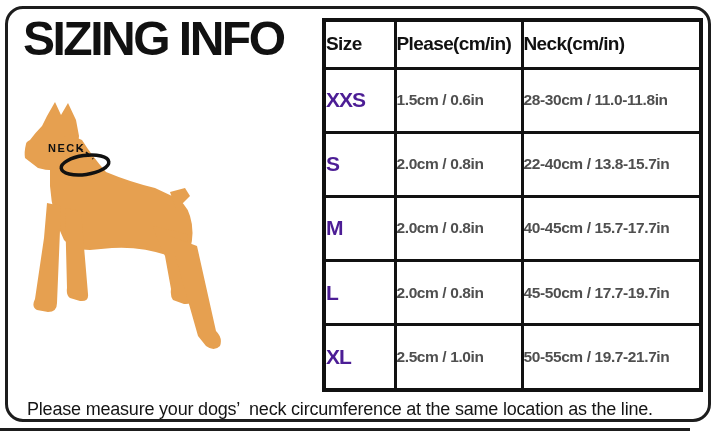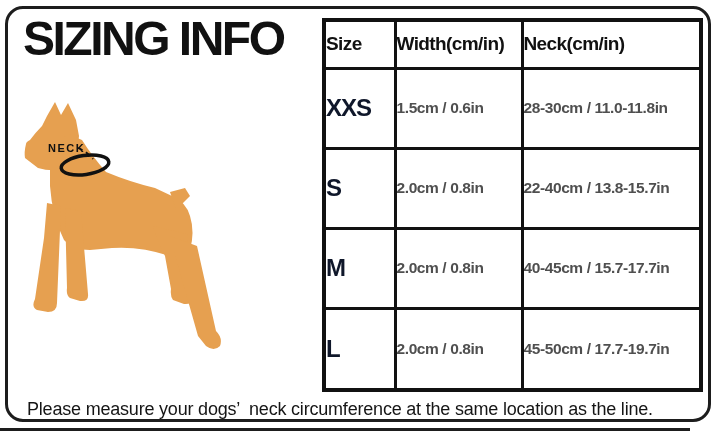--- a/index.html
+++ b/index.html
@@ -33,21 +33,21 @@
     position:absolute; left:322px; top:18px; width:377px; height:374px;
     border-collapse:collapse; table-layout:fixed; background:#fff;
     border:4px solid #111;
   }
   table.sizing th, table.sizing td {
     border:3px solid #111; text-align:left; vertical-align:middle;
     padding:0; overflow:hidden;
   }
   table.sizing thead tr { height:48px; }
   th.hdr { font-size:19px; font-weight:700; color:#111; letter-spacing:-0.6px; }
-  td.size { font-size:24px; font-weight:700; color:#0f172a; letter-spacing:-1px; }
+  td.size { font-size:21px; font-weight:700; color:#4c1d95; letter-spacing:-1px; }
   td.val  { font-size:15.5px; font-weight:700; color:#4f4f4f; letter-spacing:-0.4px;margin-top:40px; }
   .footer {
     position:absolute; left:27px; top:399px;
     font-size:18px; color:#151515; letter-spacing:-0.2px; white-space:pre;
   }
 </style>
 </head>
 <body>
 
 <div class="frame"></div>
@@ -84,21 +84,21 @@
 
 <table class="sizing">
   <colgroup>
     <col style="width:71px">
       <col style="width:127px">
       <col style="width:179px">
   </colgroup>
   <thead>
     <tr>
       <th class="hdr">Size</th>
-      <th class="hdr">Width(cm/in)</th>
+      <th class="hdr">Please(cm/in)</th>
       <th class="hdr">Neck(cm/in)</th>
     </tr>
   </thead>
   <tbody>
     <tr>
       <td class="size">XXS</td>
       <td class="val">1.5cm / 0.6in</td>
       <td class="val">28-30cm / 11.0-11.8in</td>
     </tr>
     <tr>
@@ -109,16 +109,21 @@
     <tr>
       <td class="size">M</td>
       <td class="val">2.0cm / 0.8in</td>
       <td class="val">40-45cm / 15.7-17.7in</td>
     </tr>
     <tr>
       <td class="size">L</td>
       <td class="val">2.0cm / 0.8in</td>
       <td class="val">45-50cm / 17.7-19.7in</td>
     </tr>
+    <tr>
+      <td class="size">XL</td>
+      <td class="val">2.5cm / 1.0in</td>
+      <td class="val">50-55cm / 19.7-21.7in</td>
+    </tr>
   </tbody>
 </table>
 
 <div class="footer">Please measure your dogs’  neck circumference at the same location as the line.</div>
 
 </body></html>

